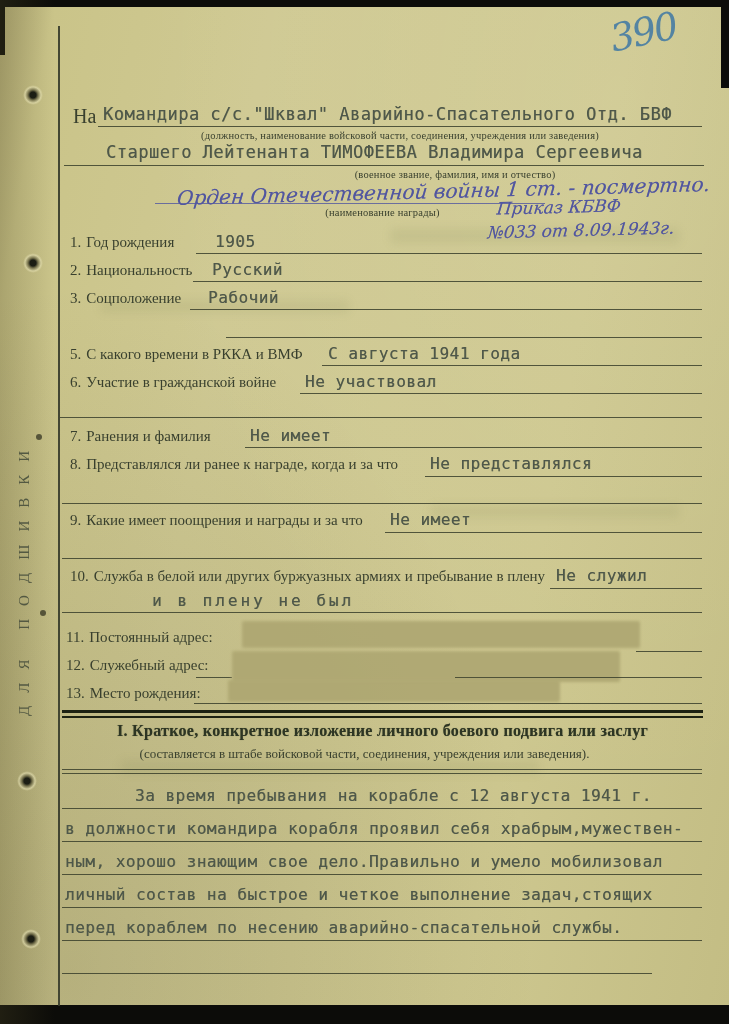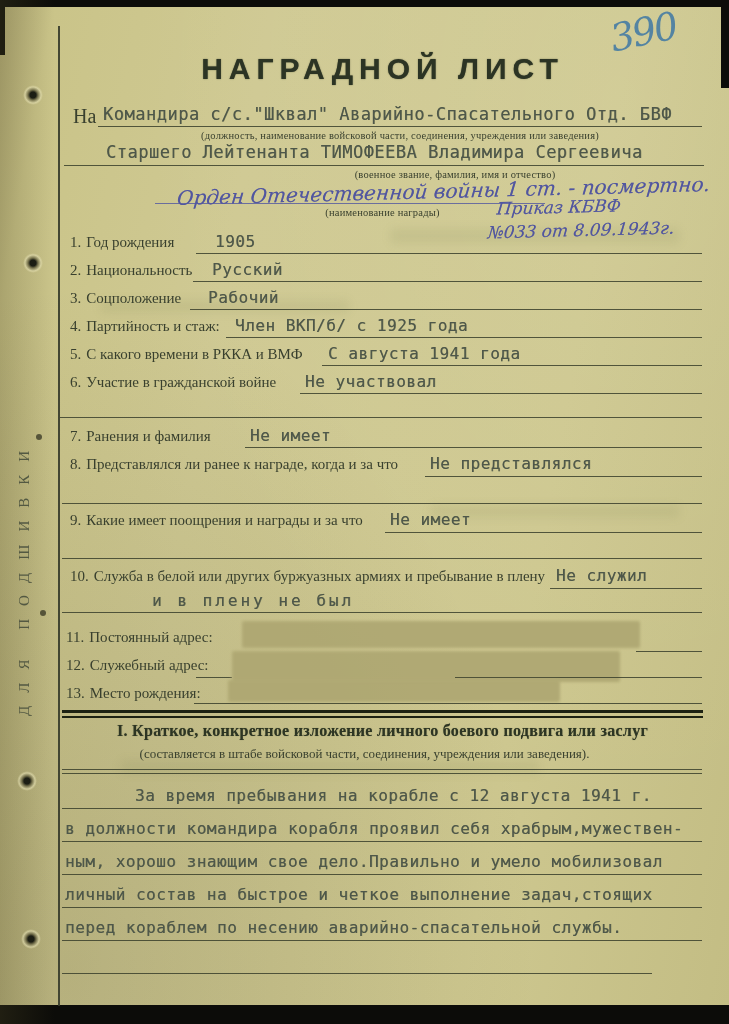--- a/index.html
+++ b/index.html
@@ -90,21 +90,20 @@
   <div class="margintext">ДЛЯ ПОДШИВКИ</div>
   <div class="hole" style="left:23px;top:85px"></div>
   <div class="hole" style="left:23px;top:253px"></div>
   <div class="hole" style="left:17px;top:771px"></div>
   <div class="hole" style="left:21px;top:929px"></div>
   <div class="speck" style="left:36px;top:434px"></div>
   <div class="speck" style="left:40px;top:610px"></div>
 
   <div class="pagenum">390</div>
 
-  <div class="title">НАГРАДНОЙ ЛИСТ</div>
 
   <span class="abs lbl-serif" style="left:73px;top:105px;font-size:20px">На</span>
   <span class="abs mono hdr" style="left:103px;top:104px">Командира с/с."Шквал" Аварийно-Спасательного Отд. БВФ</span>
   <div class="ln" style="left:98px;top:126px;width:604px"></div>
   <div class="cap" style="left:120px;top:130px;width:560px">(должность, наименование войсковой части, соединения, учреждения или заведения)</div>
 
   <span class="abs mono hdr" style="left:106px;top:142px">Старшего Лейтенанта ТИМОФЕЕВА Владимира Сергеевича</span>
   <div class="ln" style="left:64px;top:165px;width:640px"></div>
   <div class="cap" style="left:255px;top:169px;width:400px">(военное звание, фамилия, имя и отчество)</div>
 
@@ -125,24 +124,20 @@
     <span class="val mono" style="left:212px">Русский</span>
   </div>
   <div class="ln" style="left:193px;top:281px;width:509px"></div>
 
   <div class="frow" style="top:290px">
     <span class="lbl lbl-serif" style="left:70px"><span class="num">3.</span><span>Соцположение</span></span>
     <span class="val mono" style="left:208px">Рабочий</span>
   </div>
   <div class="ln" style="left:190px;top:309px;width:512px"></div>
 
-  <div class="frow" style="top:318px">
-    <span class="lbl lbl-serif" style="left:70px"><span class="num">4.</span><span>Партийность и стаж:</span></span>
-    <span class="val mono" style="left:235px">Член ВКП/б/ с 1925 года</span>
-  </div>
   <div class="ln" style="left:226px;top:337px;width:476px"></div>
 
   <div class="frow" style="top:346px">
     <span class="lbl lbl-serif" style="left:70px"><span class="num">5.</span><span>С какого времени в РККА и ВМФ</span></span>
     <span class="val mono" style="left:328px">С августа 1941 года</span>
   </div>
   <div class="ln" style="left:322px;top:365px;width:380px"></div>
 
   <div class="frow" style="top:374px">
     <span class="lbl lbl-serif" style="left:70px"><span class="num">6.</span><span>Участие в гражданской войне</span></span>

